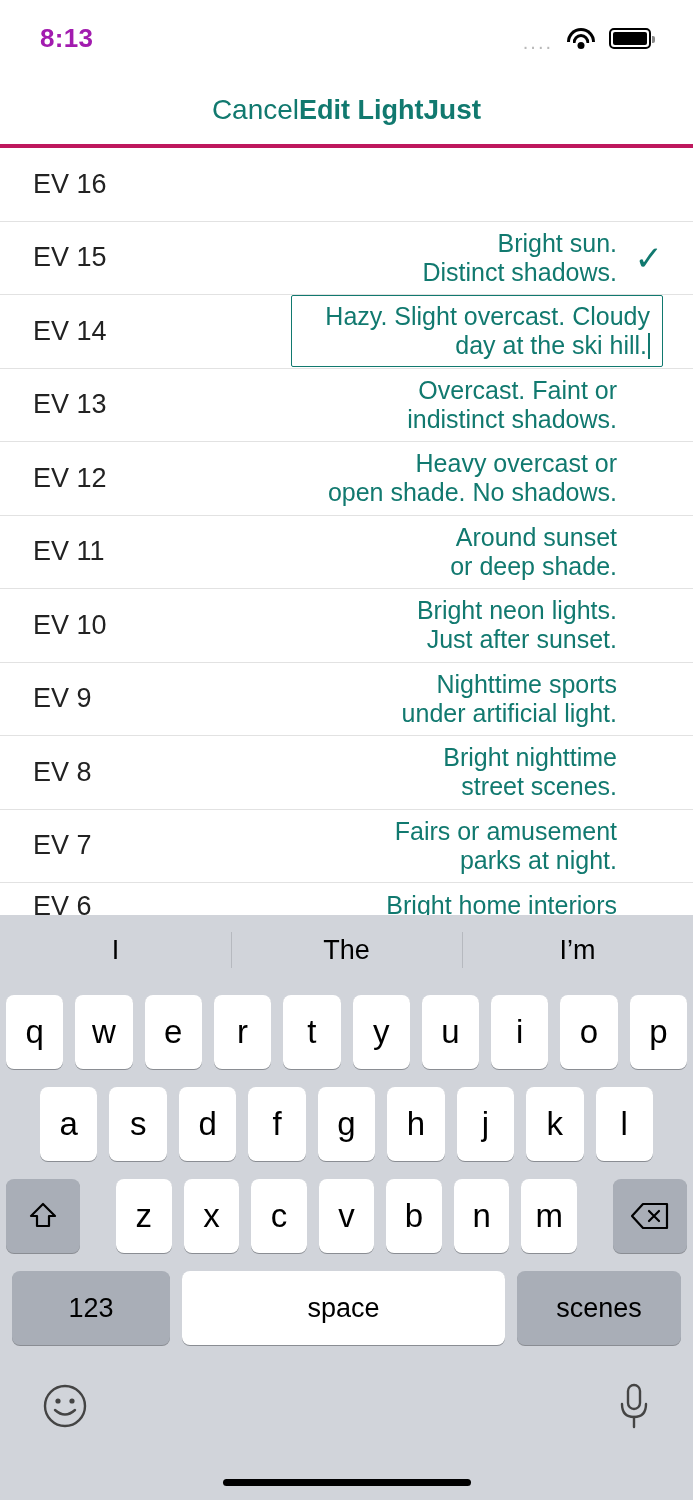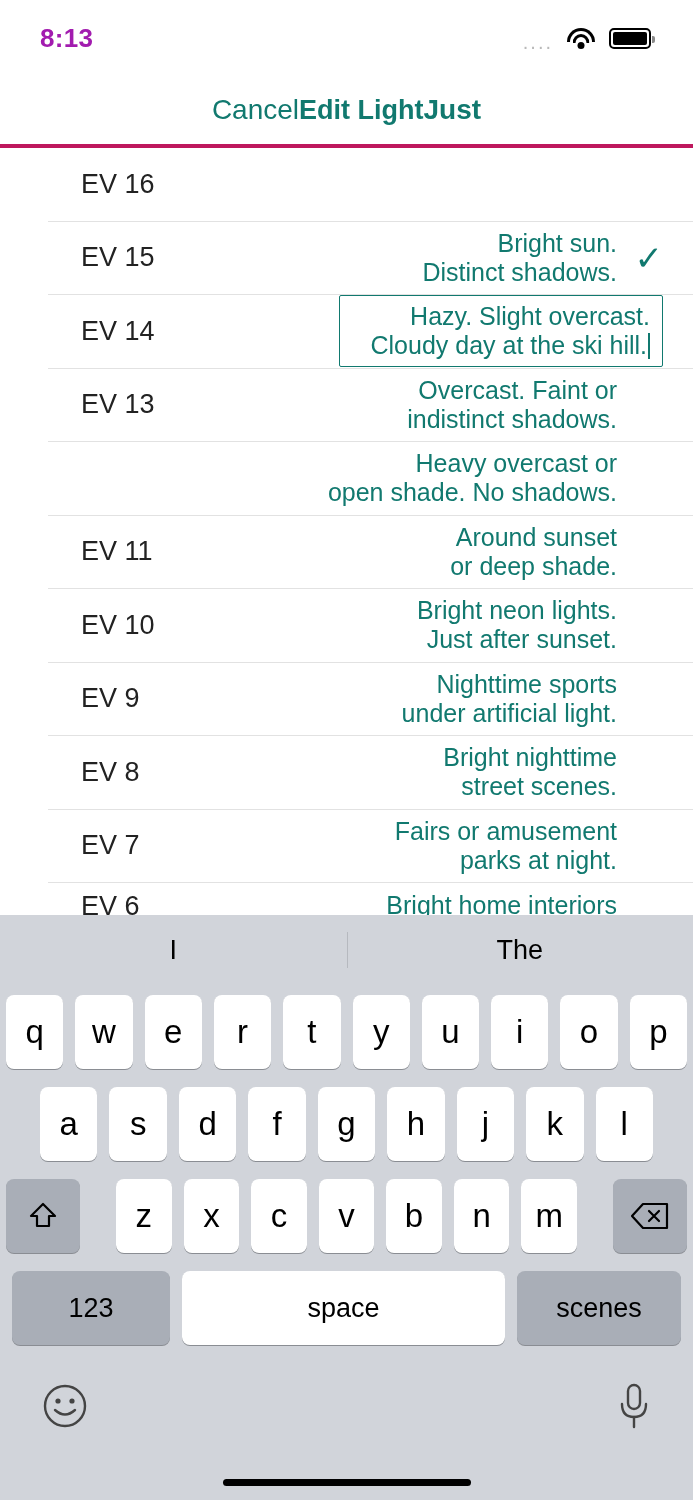--- a/index.html
+++ b/index.html
@@ -99,21 +99,20 @@
   .nav-btn.bold { font-weight: bold; }
   .nav-title {
     font-size: 27px;
     font-weight: bold;
     color: #11796f;
   }
 
   
   .table {
     position: relative;
-    padding-left: 48px;
   }
   .row {
     display: flex;
     align-items: center;
     min-height: 73.5px;
     padding: 0 30px 0 33px;
     border-bottom: 1px solid #e2e2e2;
     background: #fff;
   }
   .row-label {
@@ -325,20 +324,21 @@
       </div>
     </div>
 
     <div class="row">
       <div class="row-label">EV 13</div>
       <div class="row-desc">Overcast. Faint or<br>indistinct shadows.</div>
       <div class="check hidden">✓</div>
     </div>
 
     <div class="row">
+      <div class="row-label">EV 12</div>
       <div class="row-desc">Heavy overcast or<br>open shade. No shadows.</div>
       <div class="check hidden">✓</div>
     </div>
 
     <div class="row">
       <div class="row-label">EV 11</div>
       <div class="row-desc">Around sunset<br>or deep shade.</div>
       <div class="check hidden">✓</div>
     </div>
 
@@ -372,20 +372,21 @@
       <div class="check hidden">✓</div>
     </div>
 
   </div>
 
   <div class="keyboard">
 
     <div class="predict">
       <div class="predict-item">I</div>
       <div class="predict-item">The</div>
+      <div class="predict-item">I’m</div>
     </div>
 
     <div class="kb-rows">
       <div class="kb-row first">
         <div class="key">q</div>
         <div class="key">w</div>
         <div class="key">e</div>
         <div class="key">r</div>
         <div class="key">t</div>
         <div class="key">y</div>

